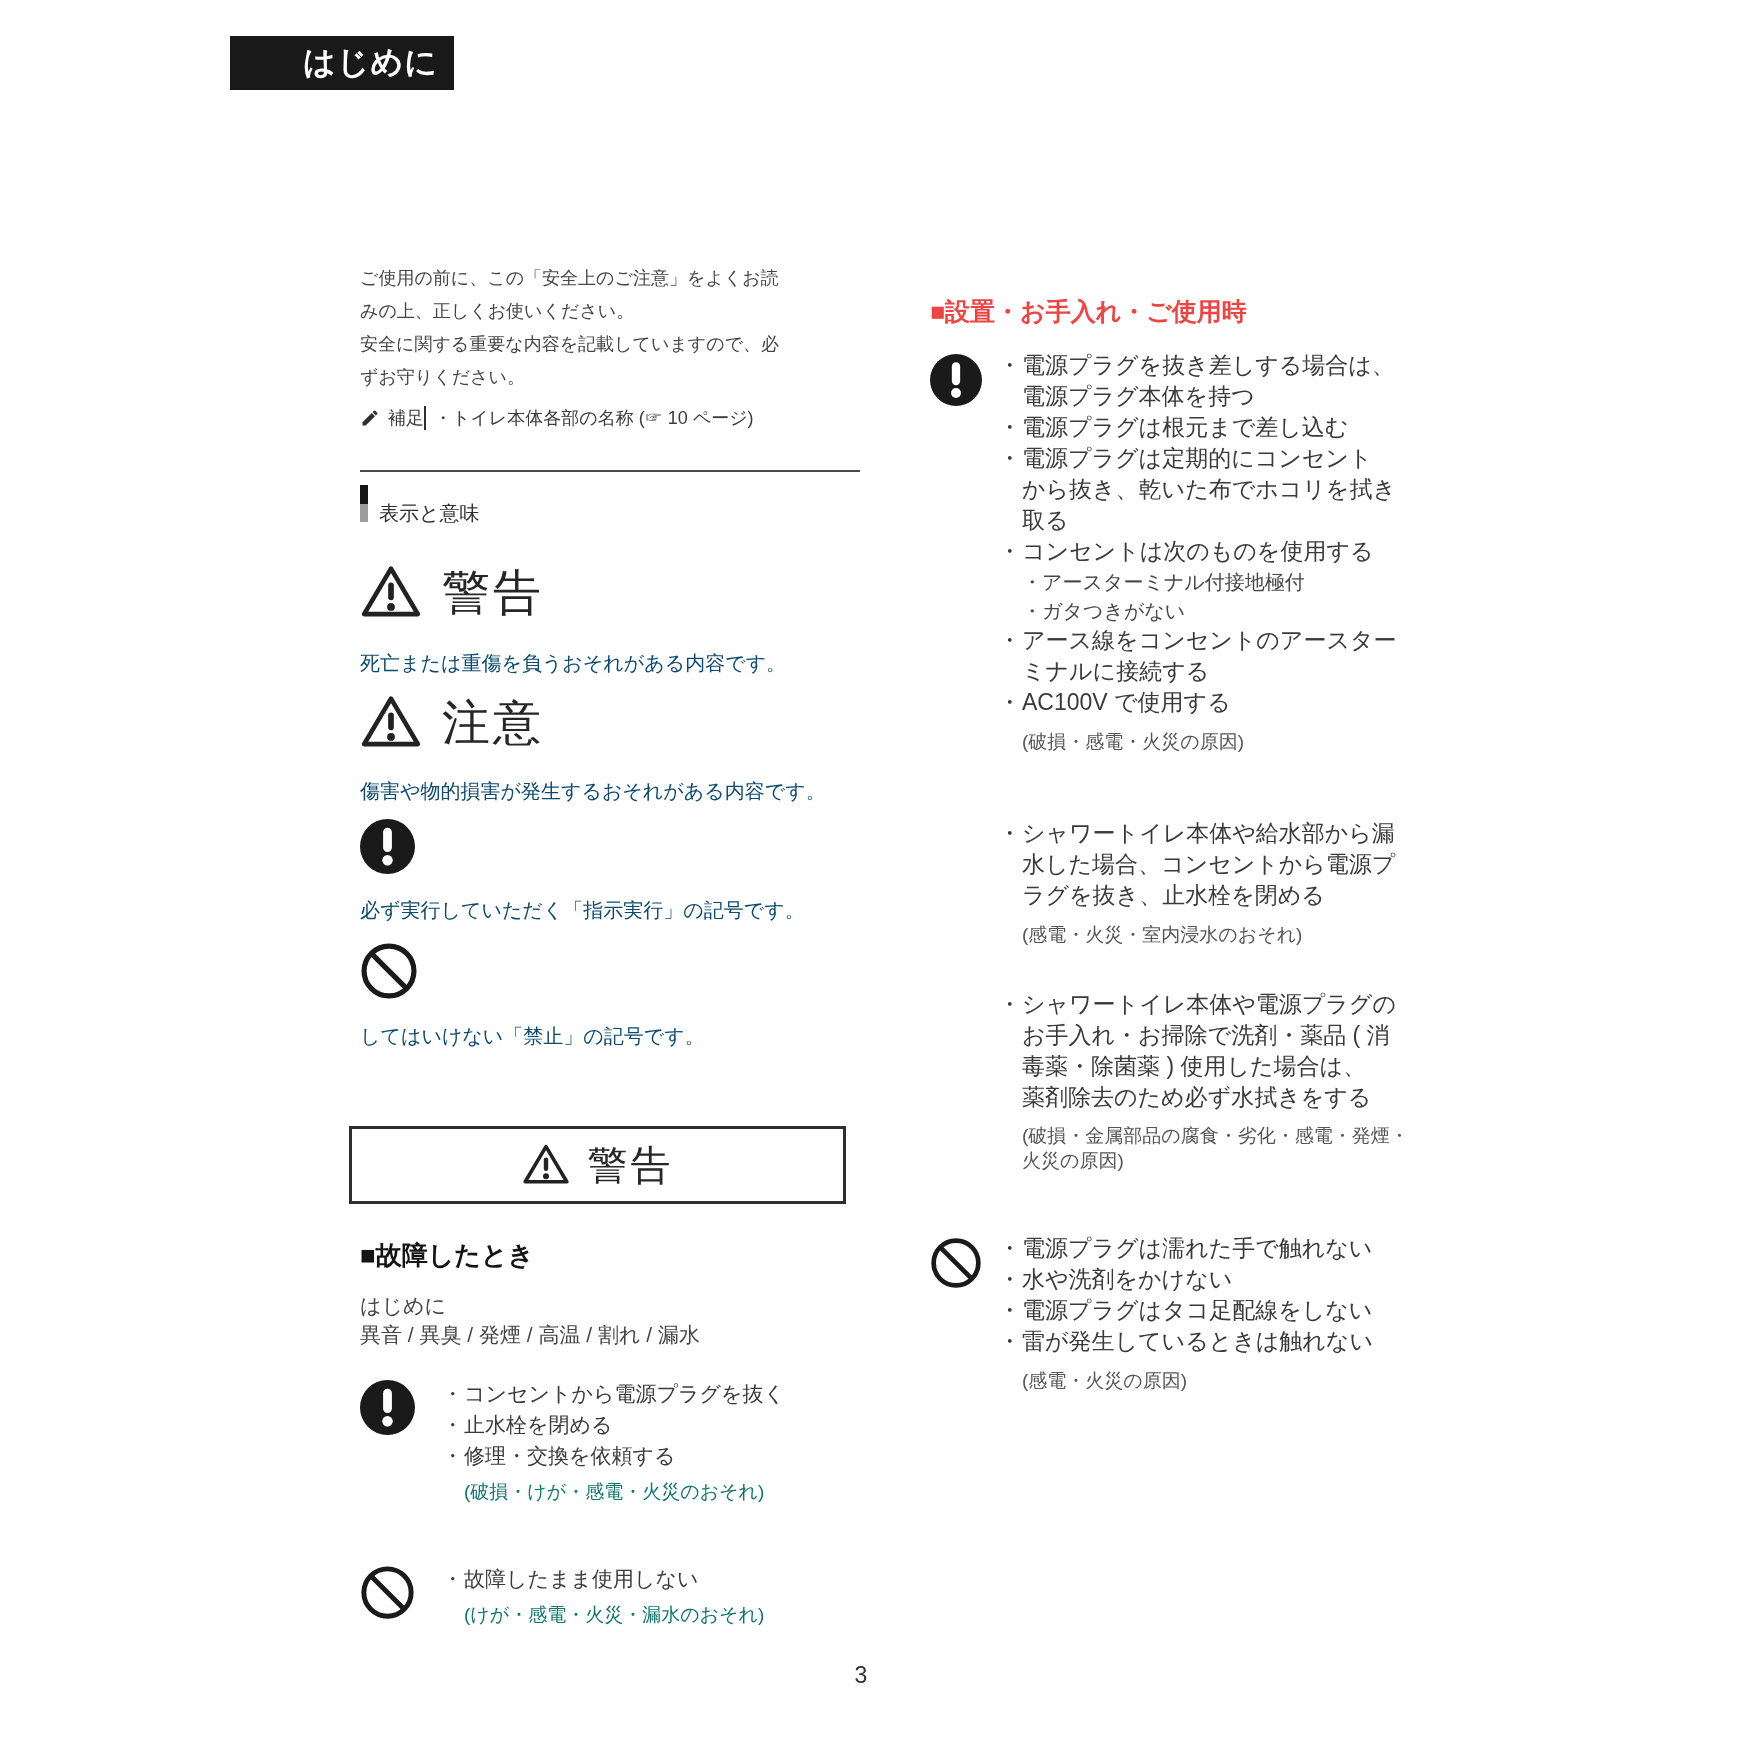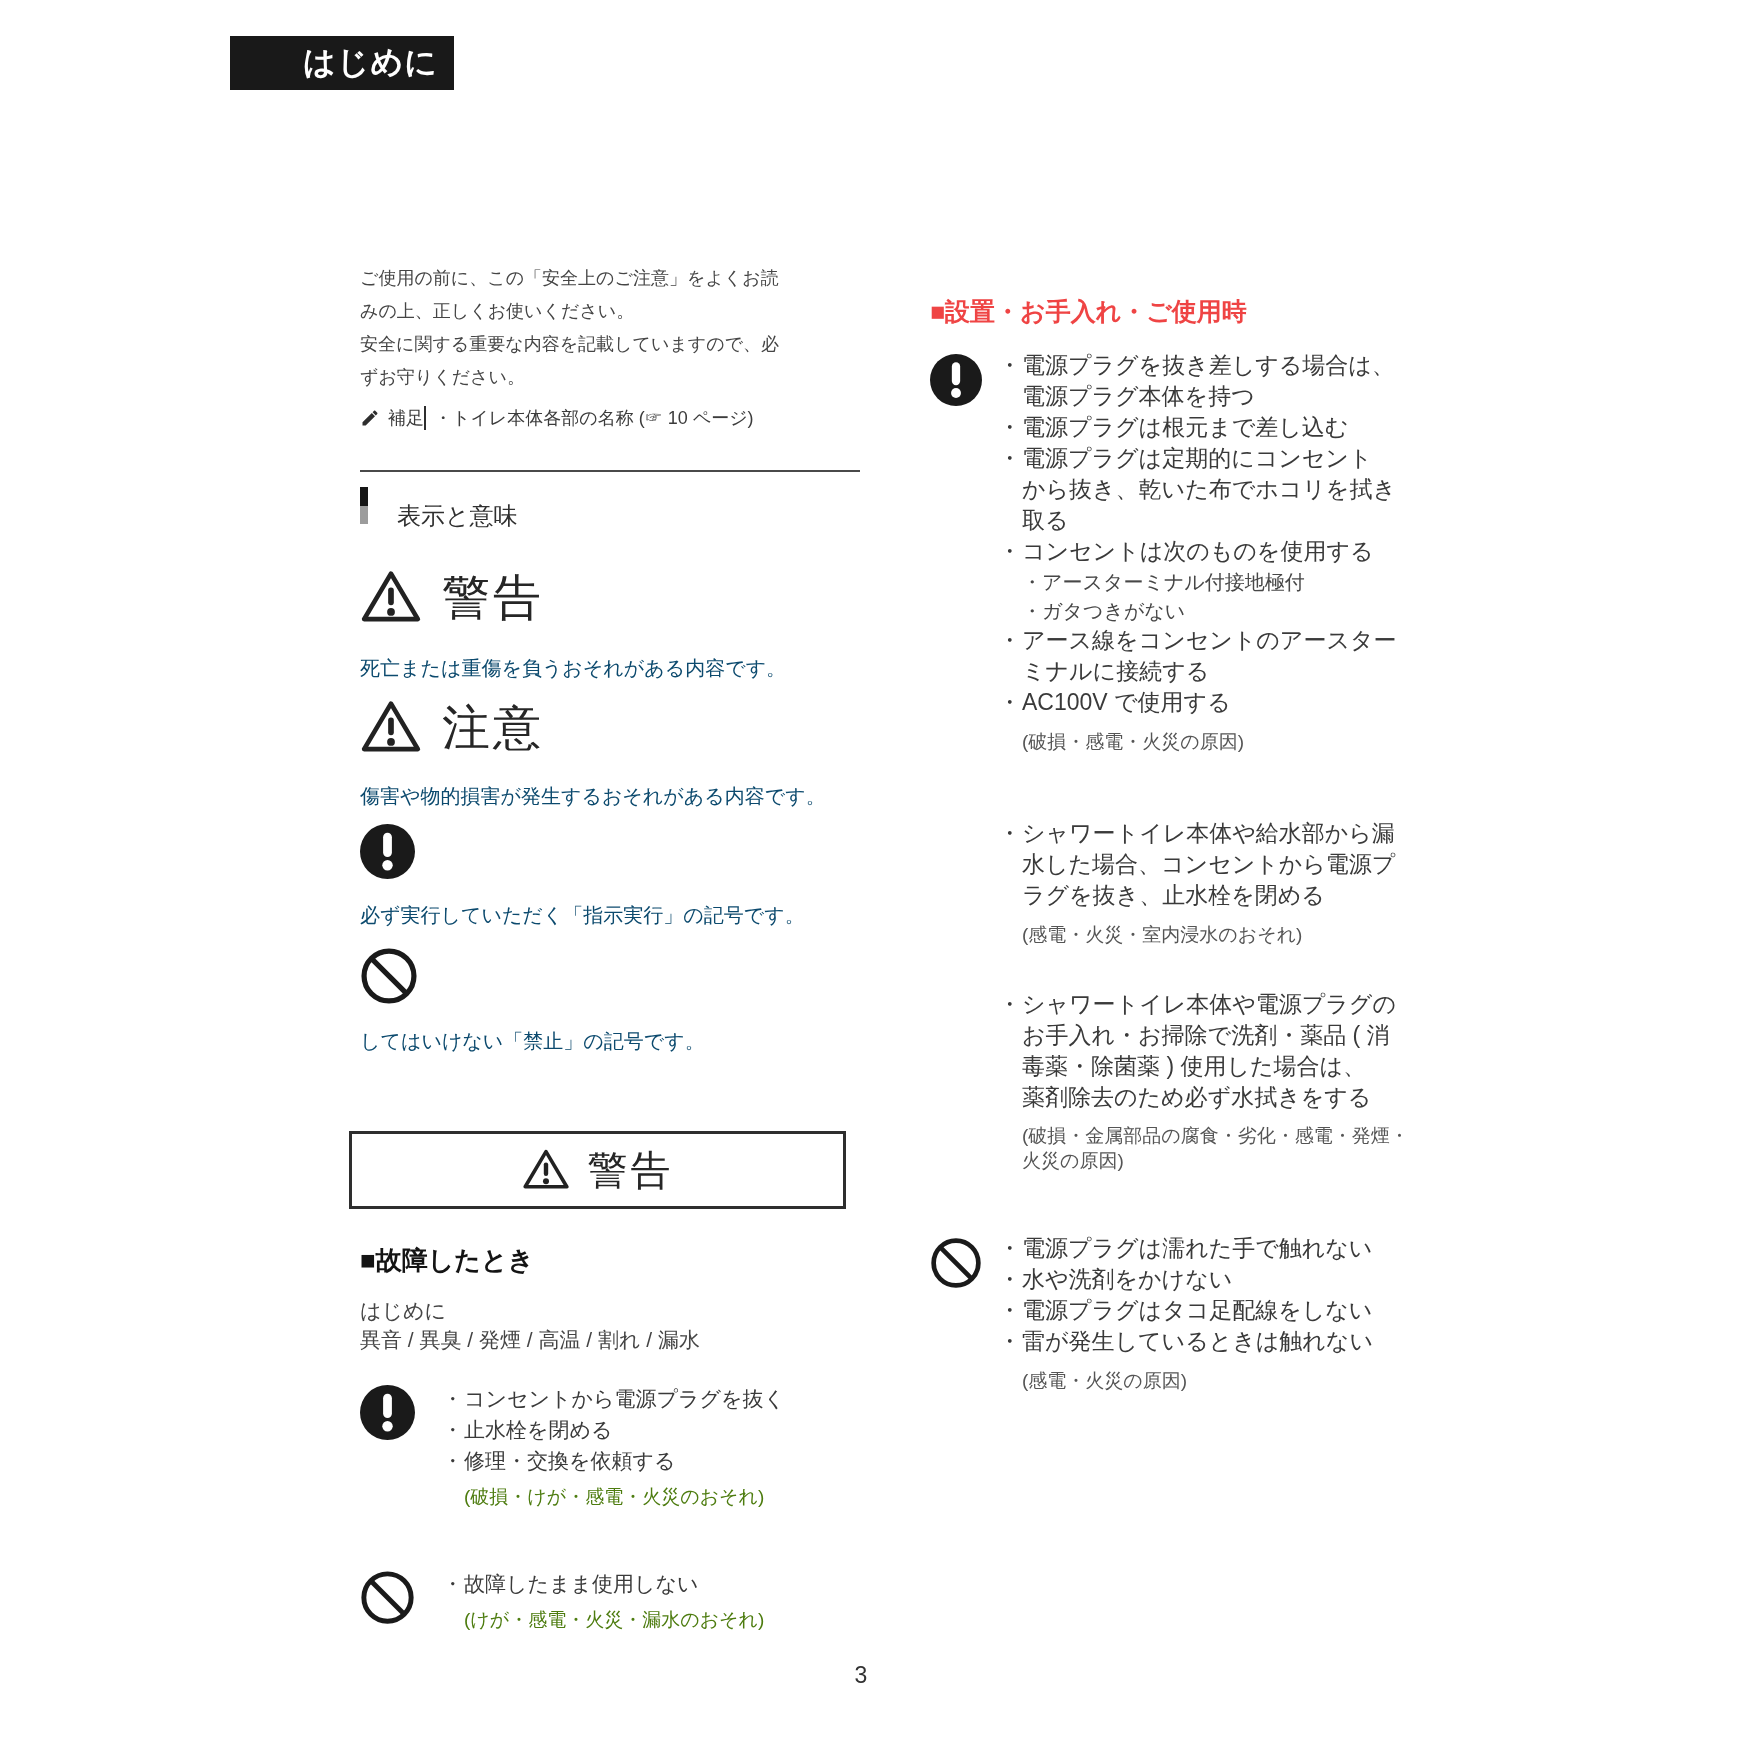--- a/index.html
+++ b/index.html
@@ -33,21 +33,21 @@
   .noteline{margin-top:12px;display:flex;align-items:center;font-size:18px;color:#3c3c3c;}
   .noteline .pencil{width:20px;height:20px;flex:none;margin-right:8px;}
   .noteline .pencil svg{width:100%;height:100%;fill:#2e2e2e;}
   .noteline .notelabel{flex:none;}
   .noteline .notetext{border-left:2px solid #2e2e2e;padding-left:8px;}
   .hyoji{margin-top:40px;border-top:2px solid #4a4a4a;padding-top:7px;display:flex;align-items:center;}
   .hyoji .accentbar{
     width:8px;height:37px;flex:none;
     background:linear-gradient(180deg,#161616 0%,#161616 52%,#9c9c9c 52%,#9c9c9c 100%);
   }
-  .hyoji .hyojitext{font-size:24px;color:#303030;padding-left:29px;margin-top:21px;}
+  .hyoji .hyojitext{font-size:20px;color:#303030;padding-left:11px;margin-top:21px;}
   .sigrow{display:flex;align-items:center;}
   .sigrow.warn{margin-top:34px;}
   .sigrow.caut{margin-top:14px;}
   .sigrow .tri{width:62px;height:58px;flex:none;}
   .sigrow .siglabel{font-size:48px;color:#262626;letter-spacing:3px;margin-left:20px;}
   .sigdesc{font-size:20px;color:#0c4a6e;line-height:28px;}
   .d1{margin-top:24px;} .d2{margin-top:22px;} .d3{margin-top:22px;} .d4{margin-top:22px;}
   .symicon{margin-top:14px;width:55px;height:55px;}
   .symicon.proh{margin-top:18px;width:58px;height:58px;}
   .symicon svg{width:100%;height:100%;}
@@ -63,21 +63,21 @@
   
   .iblock{display:flex;}
   .iblock .iconcol{width:58px;flex:none;padding-top:2px;}
   .iblock .iconcol svg{width:55px;height:55px;}
   .iblock.left-do{margin-top:28px;}
   .iblock.left-dont{margin-top:58px;}
   .iblock .list{margin-left:24px;flex:1;}
   .bullet{display:flex;font-size:21px;line-height:31px;color:#3a3a3a;}
   .bullet .dot{width:22px;flex:none;}
   .bullet .btext{white-space:pre-line;}
-  .caption{font-size:19px;line-height:26px;color:#4d7c0f;margin-top:8px;margin-left:22px;white-space:pre-line;}
+  .caption{font-size:19px;line-height:26px;color:#0f766e;margin-top:8px;margin-left:22px;white-space:pre-line;}
   
   .r-head{font-size:25px;font-weight:bold;color:#ef4444;line-height:33px;}
   .iblock.r-do{margin-top:22px;}
   .iblock.r-dont{margin-top:60px;}
   .iblock .r-iconcol{width:52px;flex:none;padding-top:4px;}
   .iblock .r-iconcol svg{width:52px;height:52px;}
   .iblock .r-list{margin-left:16px;flex:1;}
   .r-bullet{display:flex;font-size:23px;line-height:31px;color:#3a3a3a;}
   .r-bullet .dot{width:24px;flex:none;}
   .r-bullet .btext{white-space:pre-line;}

